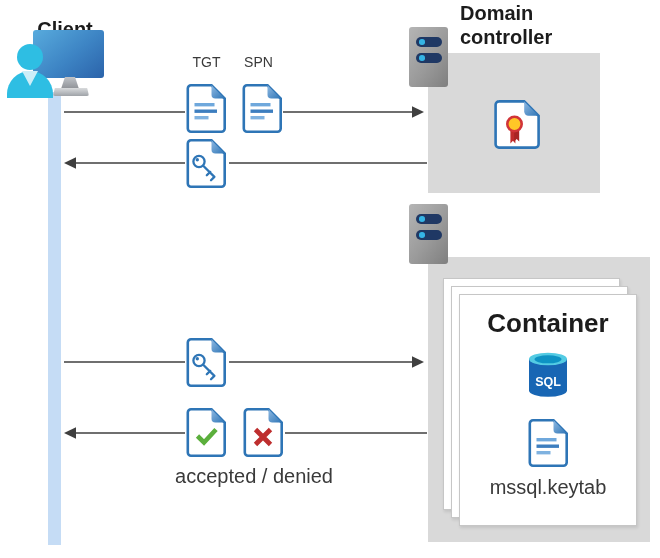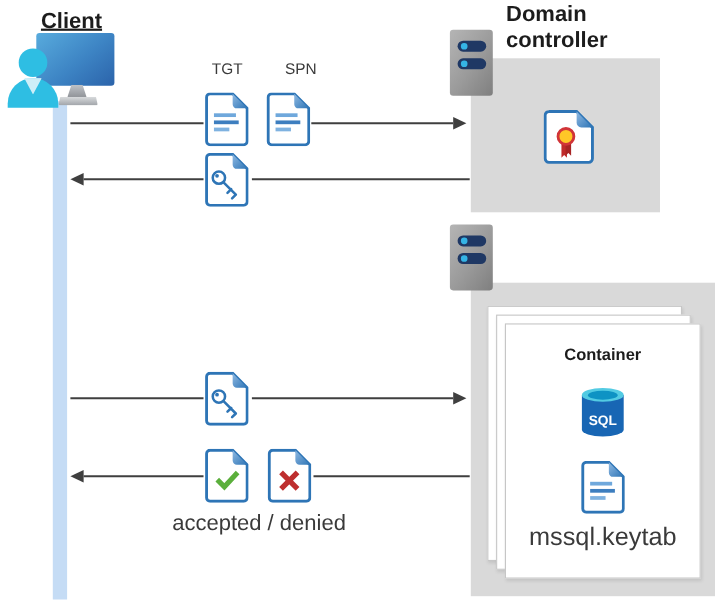--- a/index.html
+++ b/index.html
@@ -40,30 +40,30 @@
   .person-body{left:7px;top:71px;width:46px;height:27px;border-radius:23px 23px 0 0;background:#2ebee3;z-index:4;}
   .person-collar{left:15px;top:0;width:16px;height:15px;background:#cdeef8;
                  clip-path:polygon(0 0,100% 0,50% 100%);}
 
   
   .card{background:#ffffff;border:1px solid #c6c6c6;box-shadow:1px 2px 3px rgba(0,0,0,.10);}
   .card-back{left:443px;top:278px;width:175px;height:230px;z-index:2;}
   .card-mid{left:451px;top:286px;width:175px;height:230px;z-index:2;}
   .card-front{left:459px;top:294px;width:176px;height:230px;z-index:2;}
 
-  .container-title{left:0;top:16px;width:176px;font-size:15px;}
-  .keytab-label{left:0;top:181px;width:176px;font-size:23px;color:#3a3a3a;}
-
-  
-  .client-label{left:25px;top:7px;width:80px;z-index:3;text-decoration:underline;}
+  .container-title{left:0;top:16px;width:176px;font-size:26px;}
+  .keytab-label{left:0;top:181px;width:176px;font-size:20px;color:#3a3a3a;}
+
+  
+  .client-label{left:25px;top:17px;width:80px;z-index:3;}
   .tgt-label{left:184px;top:51px;width:45px;}
-  .spn-label{left:251px;top:51px;width:45px;}
+  .spn-label{left:236px;top:51px;width:45px;}
   .dc-label{left:460px;top:1px;width:125px;z-index:3;}
   .linux-label{left:460px;top:206px;width:185px;z-index:3;}
-  .result-label{left:138px;top:465px;width:195px;font-size:20px;}
+  .result-label{left:138px;top:465px;width:195px;font-size:20px;text-align:right;}
 
   
   .arrows{left:0;top:0;z-index:2;}
   .icon{z-index:3;}
 </style>
 </head>
 <body>
 
 <div class="stage">
 

